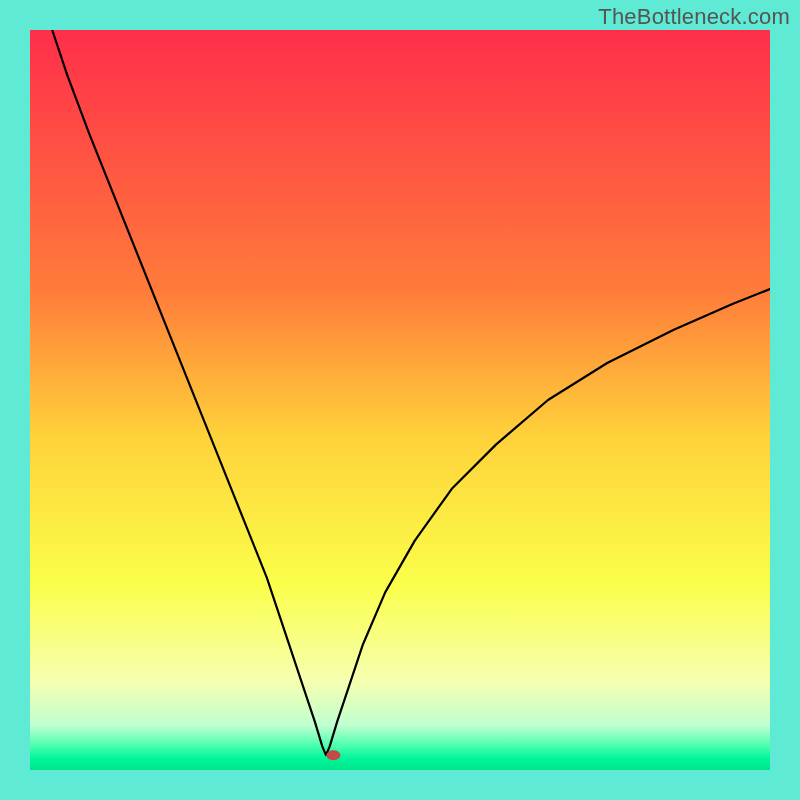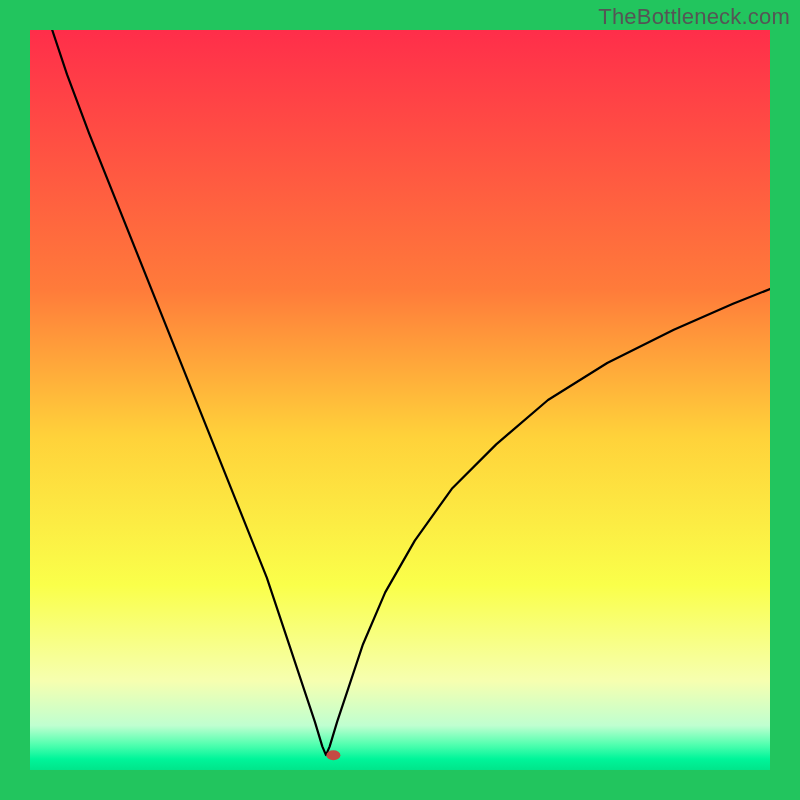--- a/index.html
+++ b/index.html
@@ -8,21 +8,21 @@
     width: 800px;
     height: 800px;
     background: #000;
     font-family: Arial, Helvetica, sans-serif;
     overflow: hidden;
   }
   .frame {
     position: relative;
     width: 800px;
     height: 800px;
-    background: #22c55e;
+    background: #5eead4;
   }
   .watermark {
     position: absolute;
     top: 4px;
     right: 10px;
     color: #555;
     font-size: 22px;
     font-weight: 500;
     letter-spacing: 0.2px;
     z-index: 20;

